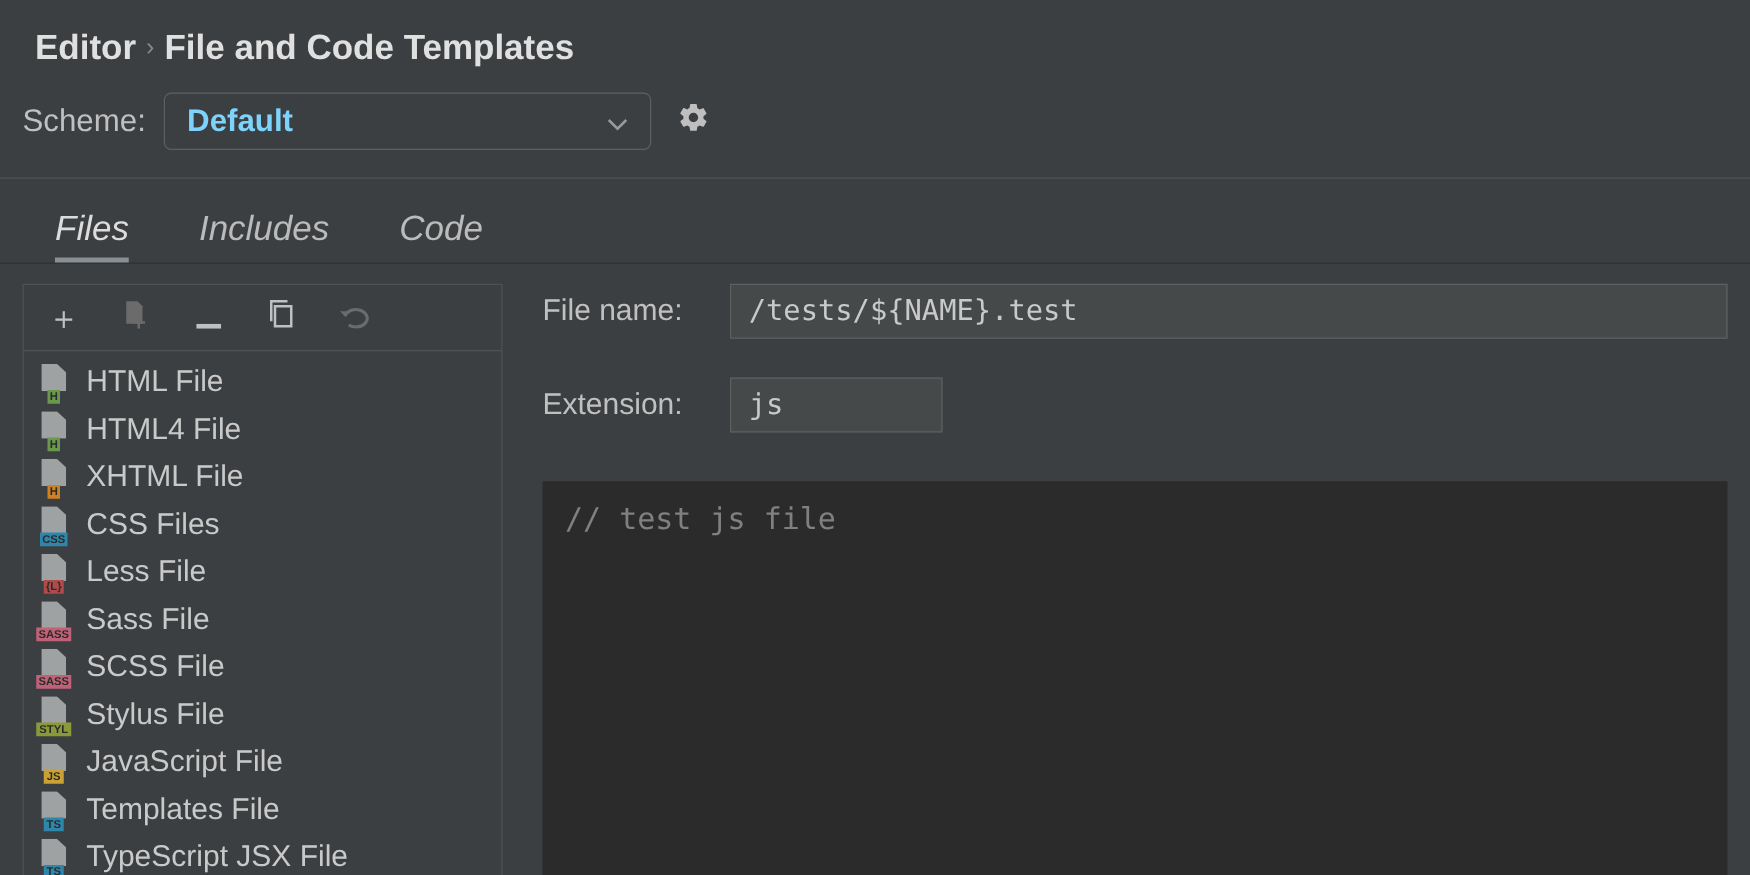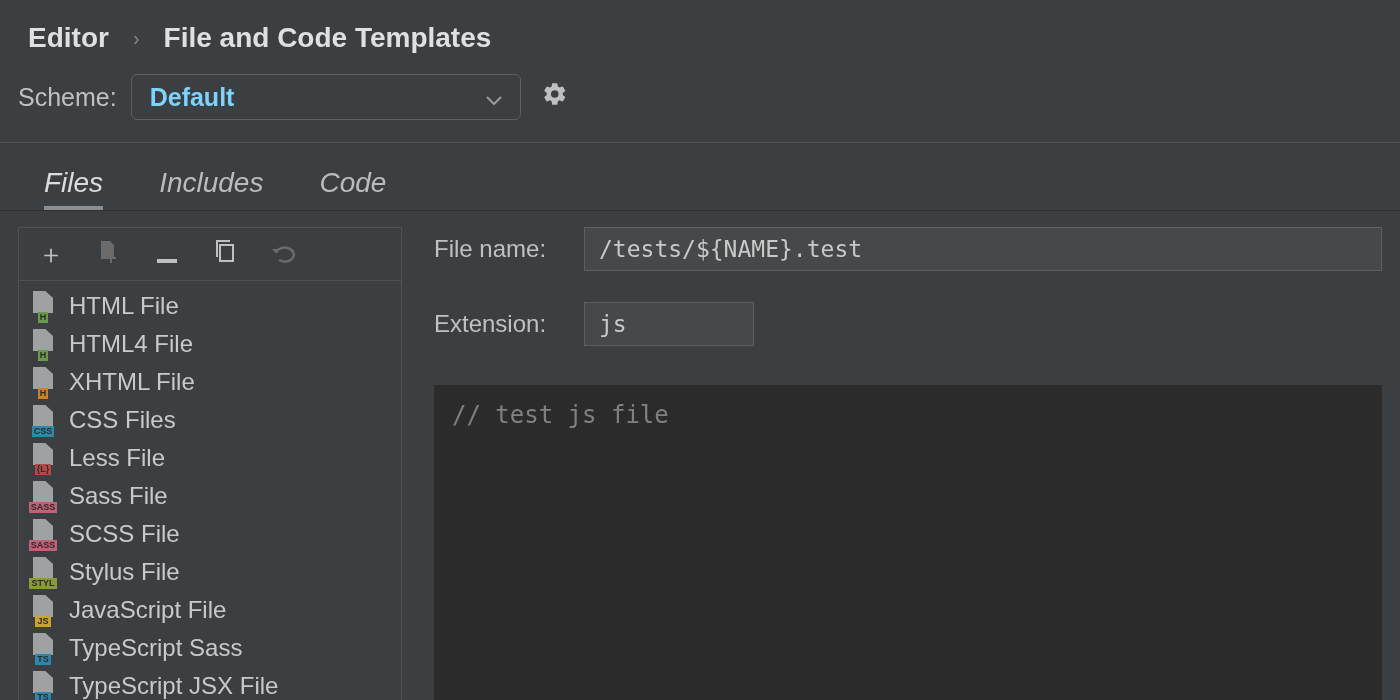--- a/index.html
+++ b/index.html
@@ -5,21 +5,21 @@
   * { box-sizing: border-box; margin: 0; padding: 0; }
   html, body {
     width: 1400px; height: 700px;
     background: #3c3f41;
     color: #bbbbbb;
     font-family: -apple-system, BlinkMacSystemFont, "Segoe UI", Arial, sans-serif;
     font-size: 22px;
     overflow: hidden;
   }
   .breadcrumb {
-    display: flex; align-items: center; gap: 24px;
+    display: flex; align-items: center; gap: 8px;
     padding: 22px 12px 12px 28px;
     font-size: 28px;
   }
   .breadcrumb .crumb { font-weight: 700; color: #e0e0e0; }
   .breadcrumb .sep { color: #888; font-size: 20px; }
   .scheme-row {
     display: flex; align-items: center; gap: 14px;
     padding: 8px 18px 22px 18px;
     border-bottom: 1px solid #515151;
   }
@@ -278,21 +278,21 @@
         <div class="template-item">
           <span class="ficon">
             <span class="badge c-yellow">JS</span>
           </span>
           <span>JavaScript File</span>
         </div>
         <div class="template-item">
           <span class="ficon">
             <span class="badge c-teal">TS</span>
           </span>
-          <span>TypeScript Sass</span>
+          <span>Templates File</span>
         </div>
         <div class="template-item">
           <span class="ficon">
             <span class="badge c-teal">TS</span>
           </span>
           <span>TypeScript JSX File</span>
         </div>
       </div>
   </div>
 

